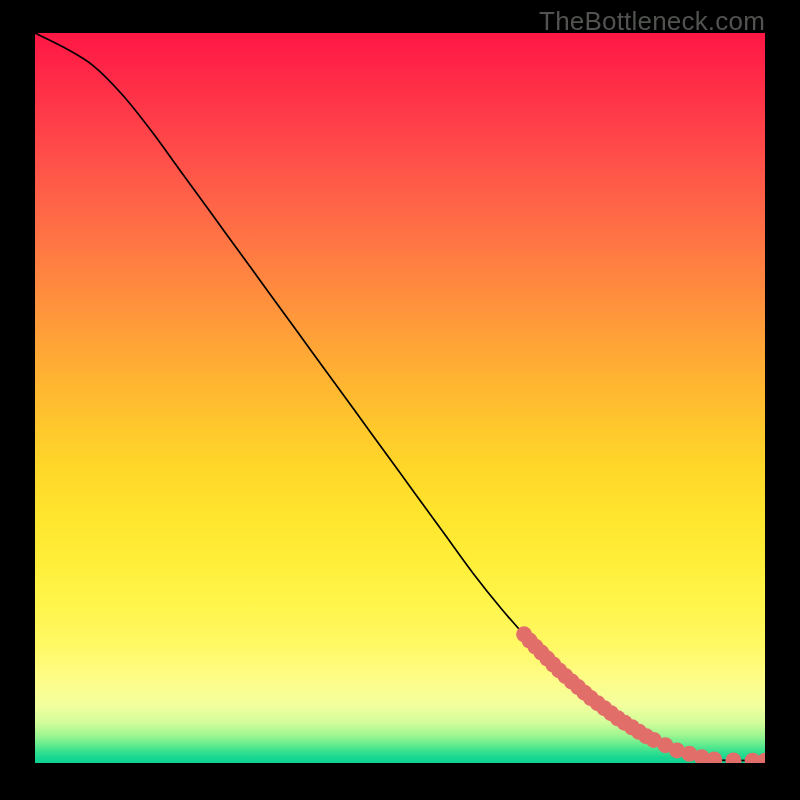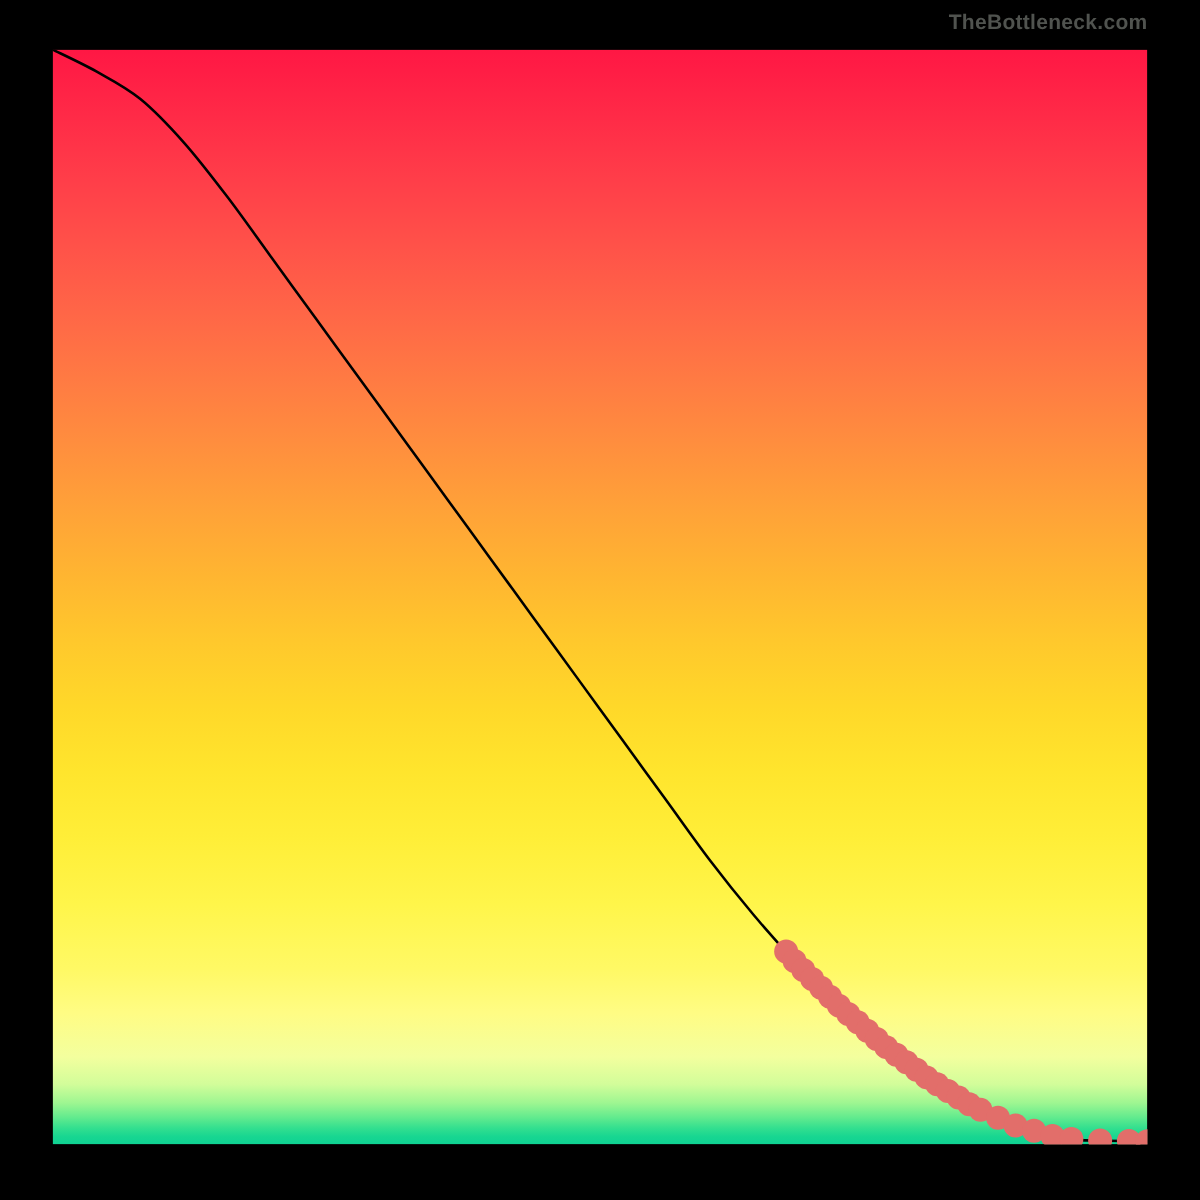--- a/index.html
+++ b/index.html
@@ -39,22 +39,22 @@
     top: 0;
     width: 100%;
     height: 100%;
     overflow: visible;
   }
   .attribution {
     position: absolute;
     right: 35px;
     top: 6px;
     font-family: Arial, Helvetica, sans-serif;
-    font-size: 14px;
-    font-weight: 700;
+    font-size: 26px;
+    font-weight: 400;
     color: #50534f;
     letter-spacing: 0.2px;
   }
 </style>
 </head>
 <body>
 
 <div class="frame">
 
   <div class="attribution">TheBottleneck.com</div>

